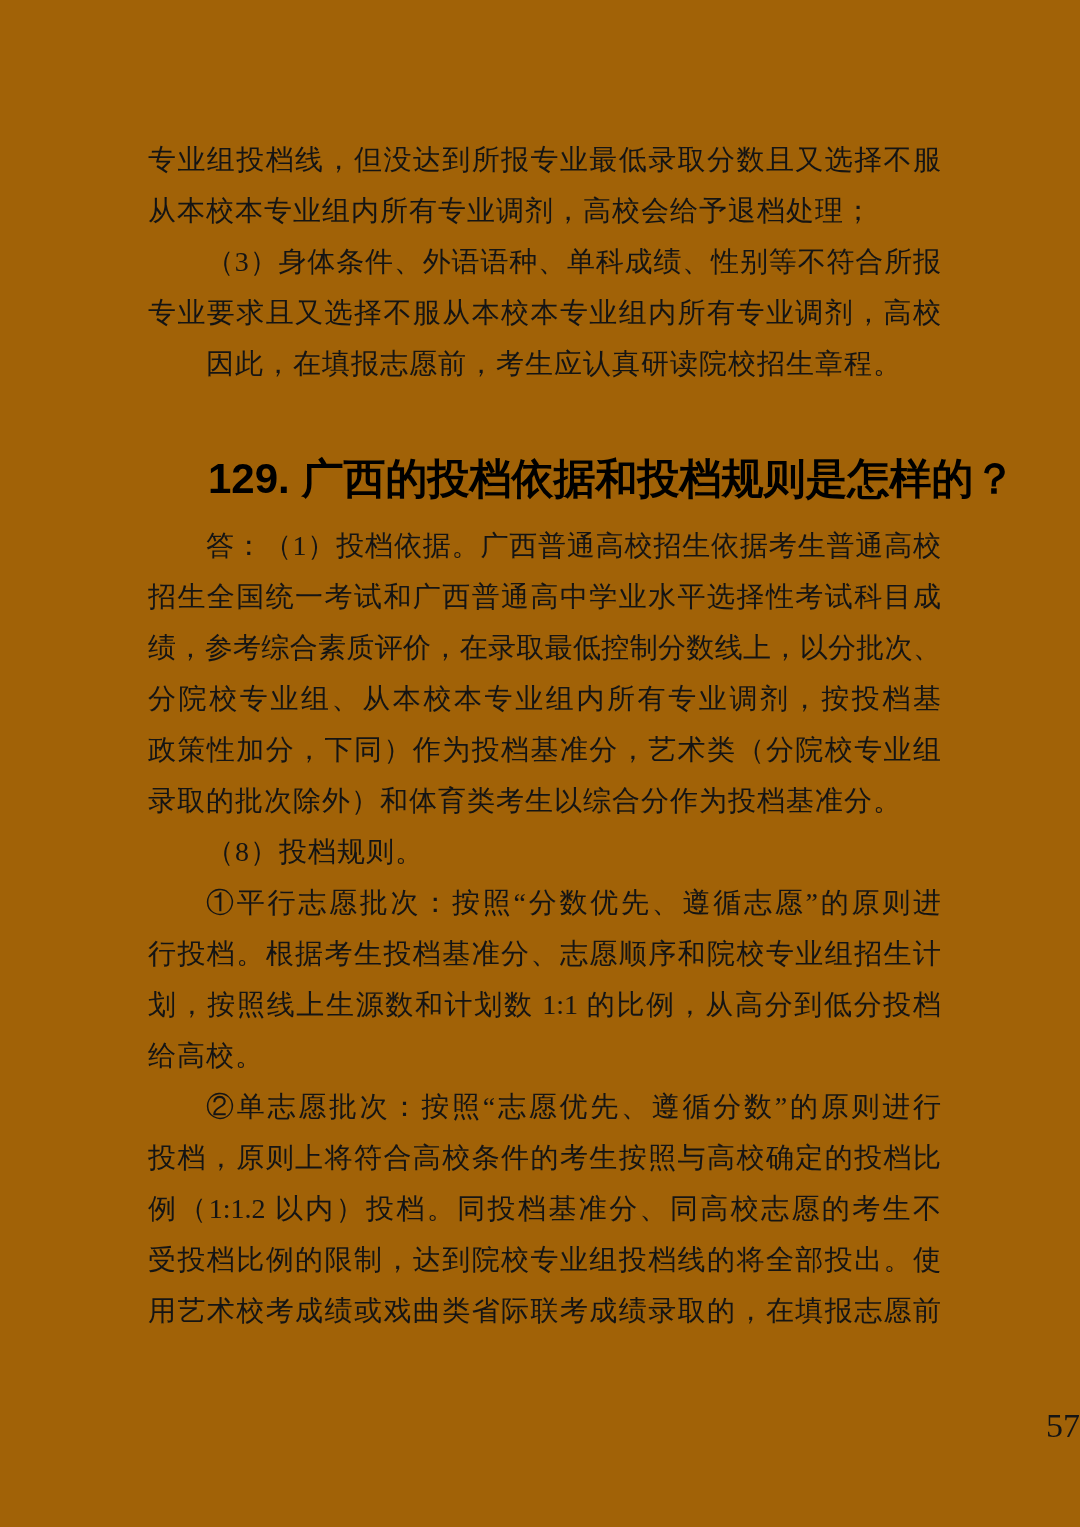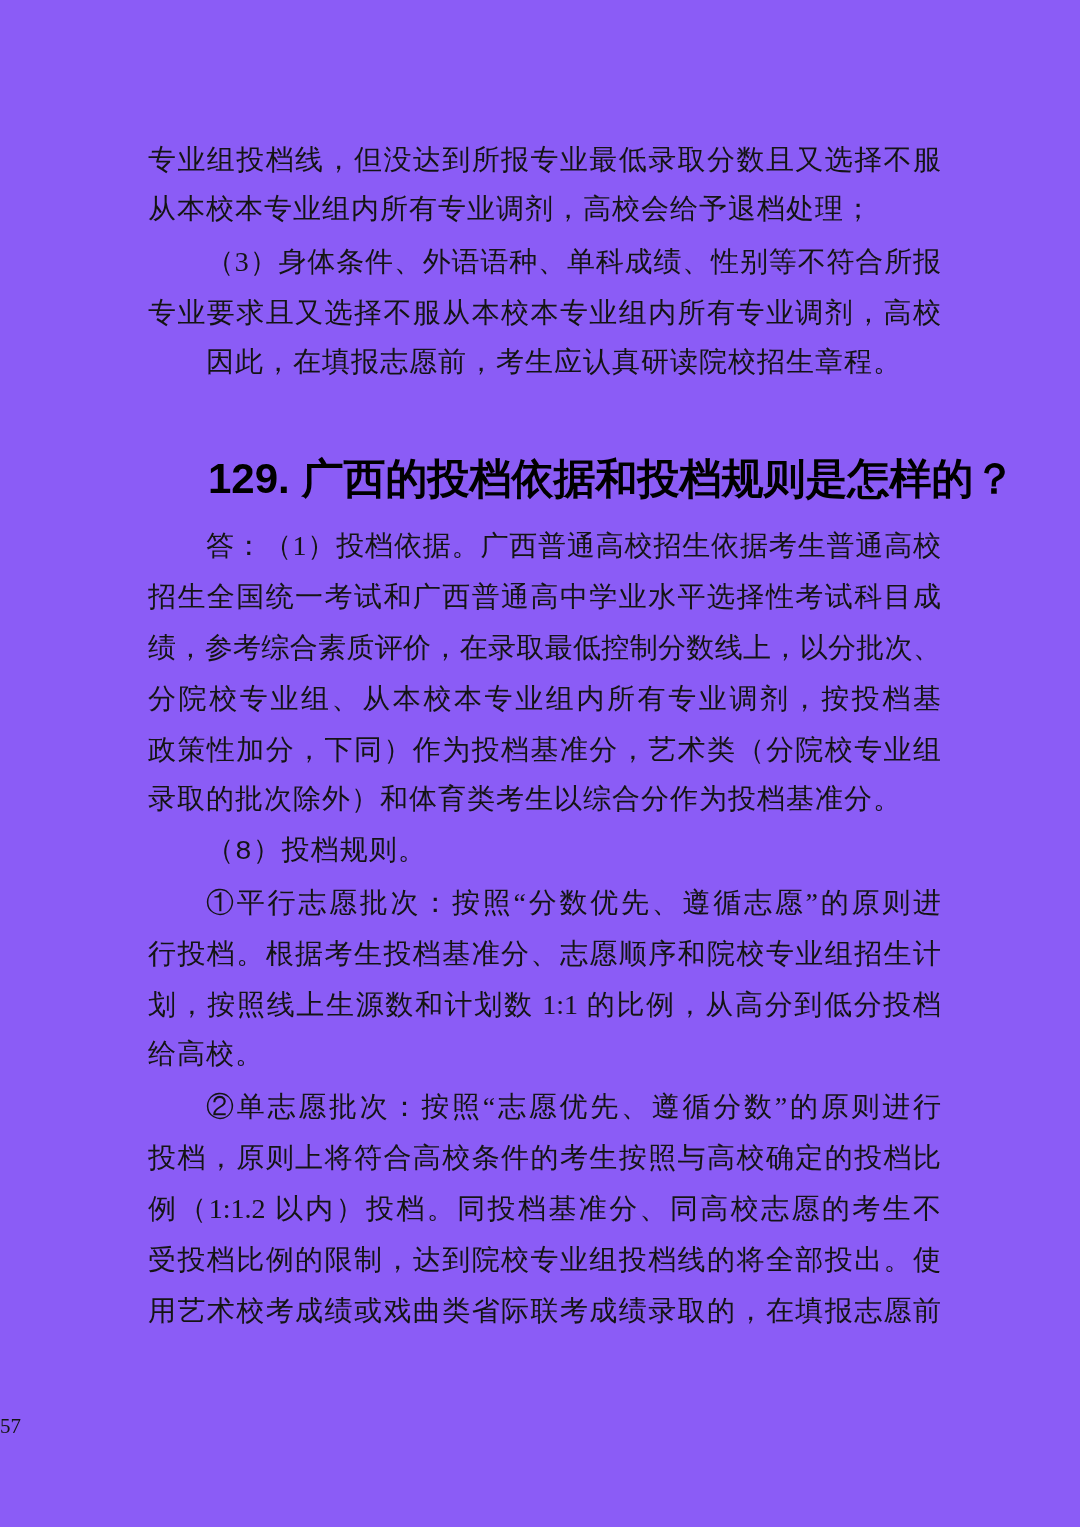--- a/index.html
+++ b/index.html
@@ -1,38 +1,38 @@
 <!DOCTYPE html>
 <html><head>
 <meta charset="utf-8">
 <style>
   html, body { margin: 0; padding: 0; background: #ffffff; }
   .sheet {
     position: relative;
     width: 1080px;
     height: 1527px;
-    background: #8b5cf6;
+    background: #a16207;
     color: #141414;
     font-family: "Liberation Serif", serif;
     overflow: hidden;
   }
   .block {
     position: absolute;
     left: 148px;
     width: 793px;
   }
   #block-top { top: 134px; }
   #block-answer { top: 520px; }
   .line {
     height: 51px;
     line-height: 51px;
     font-size: 28px;
     white-space: nowrap;
   }
-  .line:not(.just) { letter-spacing: 1px; font-family: Liberation Mono, monospace; }
+  .line:not(.just) { letter-spacing: 1px; }
   .just {
     text-align: justify;
     text-align-last: justify;
   }
   .ind { text-indent: 58px; }
   .heading {
     position: absolute;
     left: 148px;
     top: 453px;
     width: 793px;
@@ -46,22 +46,22 @@
     text-indent: 60px;
     white-space: nowrap;
   }
   .page-num {
     position: absolute;
     left: 0;
     top: 1406px;
     width: 1080px;
     height: 40px;
     line-height: 40px;
-    text-align: left;
-    font-size: 21px;
+    text-align: right;
+    font-size: 34px;
     color: #141414;
   }
 </style>
 </head>
 <body>
 
 <div class="sheet">
 
   <div class="block" id="block-top">
     <div class="line just">专业组投档线，但没达到所报专业最低录取分数且又选择不服</div>

